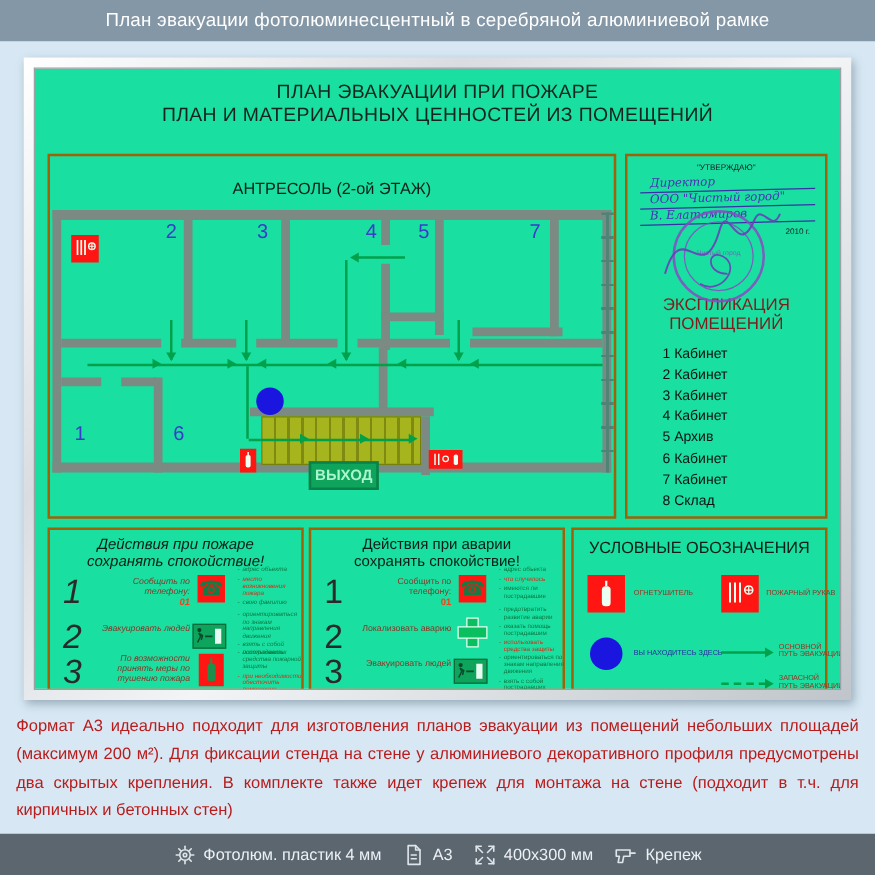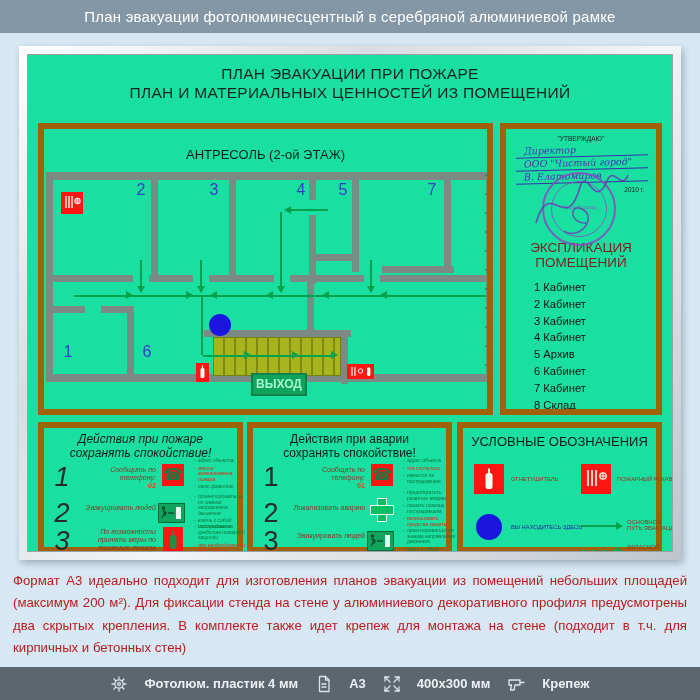--- a/index.html
+++ b/index.html
@@ -15,21 +15,21 @@
   
   .frame { position:absolute; left:19px; top:46px; width:662px; height:514px;
     background:linear-gradient(135deg,#ffffff 0%,#d9dde1 30%,#f2f4f6 55%,#bfc5ca 100%);
     box-shadow:2px 3px 7px rgba(40,60,80,.35); }
   .plan { position:absolute; left:9px; top:9px; right:9px; bottom:9px;
     background:#19dfa1; outline:1px solid #9aa2a8; overflow:hidden; }
 
   .plan-title { position:absolute; left:0; top:9px; width:100%; text-align:center;
     color:#15241d; font-size:15.5px; line-height:19px; letter-spacing:0.3px; }
 
-  .blackbox { position:absolute; border:6px solid #a16207; }
+  .blackbox { position:absolute; border:2px solid #a16207; }
   #floor-box  { left:10px;  top:68px;  width:455px; height:292px; overflow:hidden; }
   #right-box  { left:472px; top:68px;  width:162px; height:292px; overflow:hidden; }
   #panel-fire     { left:10px;  top:367px; width:205px; height:131px;font-style:italic; }
   #panel-accident { left:219px; top:367px; width:205px; height:131px; }
   #panel-legend   { left:429px; top:367px; width:205px; height:131px; }
 
   
   .floor-label { position:absolute; left:0; top:18px; width:100%; text-align:center;
     font-size:13px; color:#102018; }
   .w { position:absolute; background:#7b8a82; }
@@ -107,21 +107,21 @@
   .leg-label.blue { color:#2a2aa0; }
   .leg-arrow-line { position:absolute; width:36px; height:2px; background:#00a14b; }
   .leg-arrow-dash { position:absolute; width:36px; border-top:2px dashed #00a14b; }
 
   
   .descr { position:absolute; left:13px; top:570px; width:674px; font-size:13.2px;
     line-height:22.4px; color:#b91c1c; text-align:justify; }
   .footer-bar { position:absolute; left:0; top:667px; width:700px; height:33px;
     background:#5c666f; display:flex; align-items:center; justify-content:center;
     gap:17px; }
-  .f-item { display:flex; align-items:center; gap:16px; color:#ecf1f5; font-size:13px;font-weight:bold; }
+  .f-item { display:flex; align-items:center; gap:6px; color:#ecf1f5; font-size:13px; }
   .f-item svg { stroke:#dee5ea; fill:none; stroke-width:1.3; stroke-linecap:round; stroke-linejoin:round; }
 </style>
 </head>
 <body>
 
 <div class="header-bar">План эвакуации фотолюминесцентный в серебряной алюминиевой рамке</div>
 
 <div class="frame">
   <div class="plan">
 

